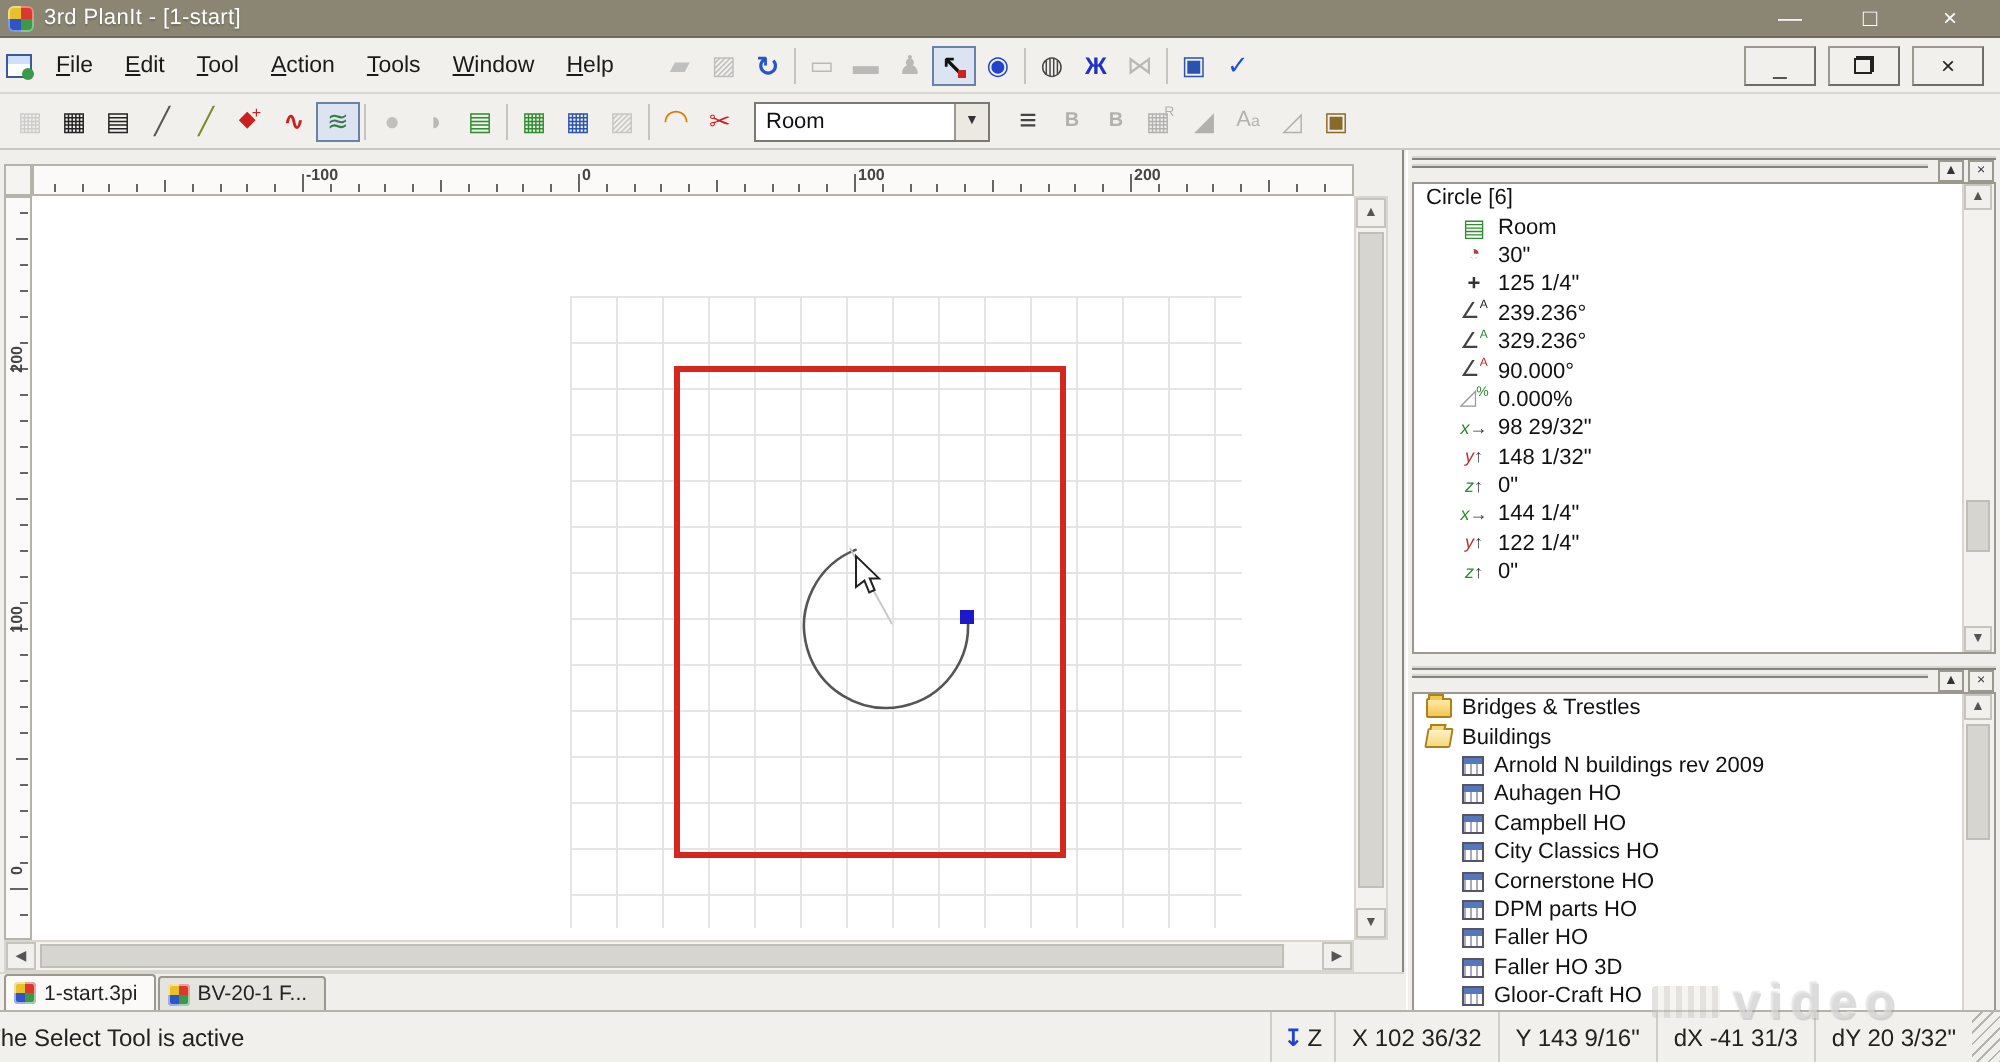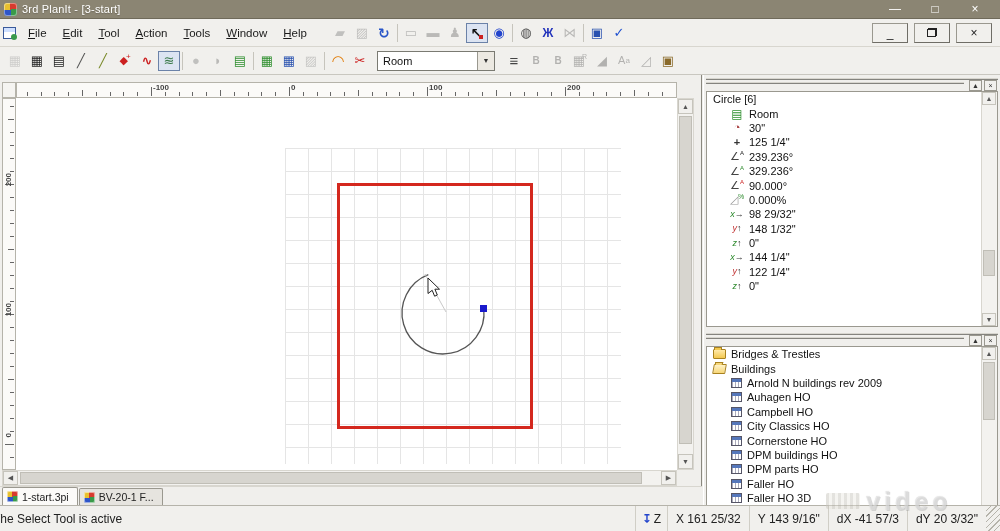--- a/index.html
+++ b/index.html
@@ -187,21 +187,21 @@
     font-size:25px;font-weight:700;letter-spacing:4px;color:rgba(235,235,235,.55);
     text-shadow:0 0 1px #9995,1px 1px 0 #8884;display:flex;align-items:center;}
   .watermark .blob{display:inline-block;width:34px;height:16px;margin-right:6px;border-radius:2px;
     background:repeating-linear-gradient(90deg,rgba(200,198,190,.5) 0 3px,rgba(230,228,220,.4) 3px 6px);}
 </style>
 </head>
 <body>
 
 <div class="titlebar">
   <span class="appicon"></span>
-  <span class="ttl">3rd PlanIt - [3-start]</span>
+  <span class="ttl">3rd PlanIt - [1-start]</span>
   <span class="tb-btns">
     <span class="tb-btn">—</span>
     <span class="tb-btn">□</span>
     <span class="tb-btn">×</span>
   </span>
 </div>
 
 <div class="menubar">
   <span class="sysicon"></span>
   <span class="menu-items">
@@ -532,24 +532,20 @@
           <span class="ticon" data-icon="library-icon"></span>
           <span>City Classics HO</span>
         </div>
 
 
         <div class="trow" data-level="1">
           <span class="ticon" data-icon="library-icon"></span>
           <span>Cornerstone HO</span>
         </div>
 
-        <div class="trow" data-level="1">
-          <span class="ticon" data-icon="library-icon"></span>
-          <span>DPM buildings HO</span>
-        </div>
 
         <div class="trow" data-level="1">
           <span class="ticon" data-icon="library-icon"></span>
           <span>DPM parts HO</span>
         </div>
 
         <div class="trow" data-level="1">
           <span class="ticon" data-icon="library-icon"></span>
           <span>Faller HO</span>
         </div>
@@ -585,23 +581,23 @@
     </span>
   </div>
 
 <div class="statusbar">
   <span class="status-msg">The Select Tool is active</span>
   <span class="status-z">
     <span>Z</span>
   </span>
   <span style="display:flex;height:100%">
 
-  <span class="sfield">X 161 25/32</span>
+  <span class="sfield">X 102 36/32</span>
       <span class="sfield">Y 143 9/16"</span>
-      <span class="sfield">dX -41 57/3</span>
+      <span class="sfield">dX -41 31/3</span>
       <span class="sfield">dY 20 3/32"</span>
     </span>
   <span class="grip-corner"></span>
 </div>
 
 <div class="watermark">
   <span class="blob"></span>
   <span>video</span>
 </div>
 

